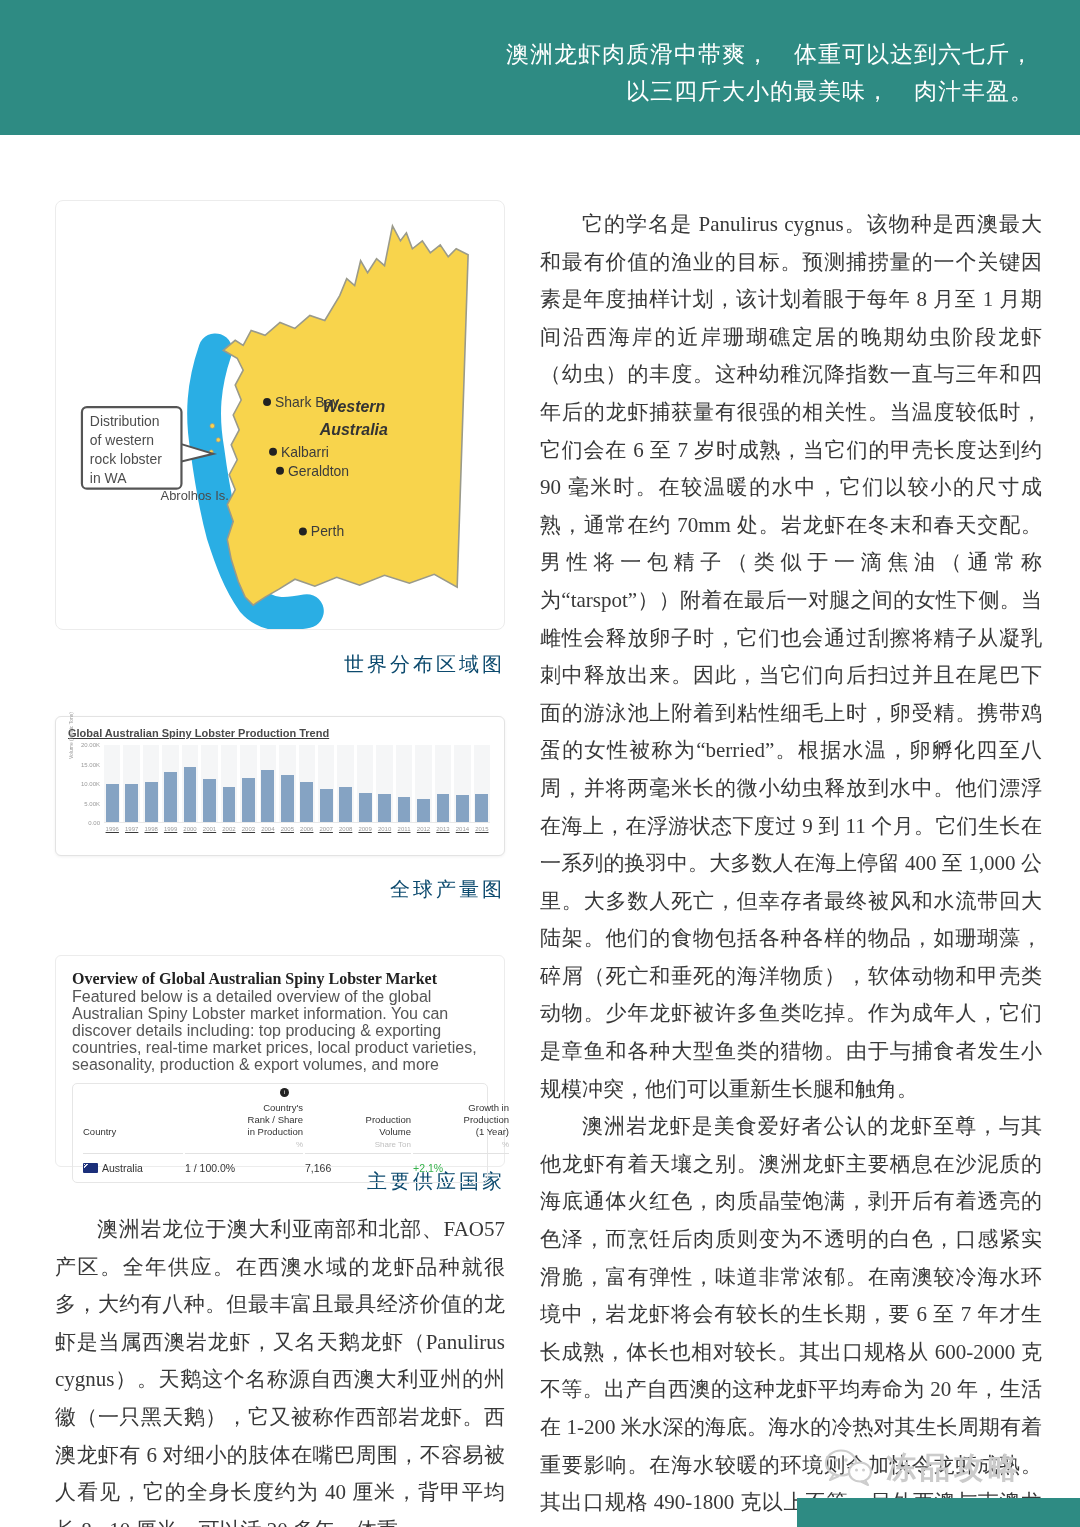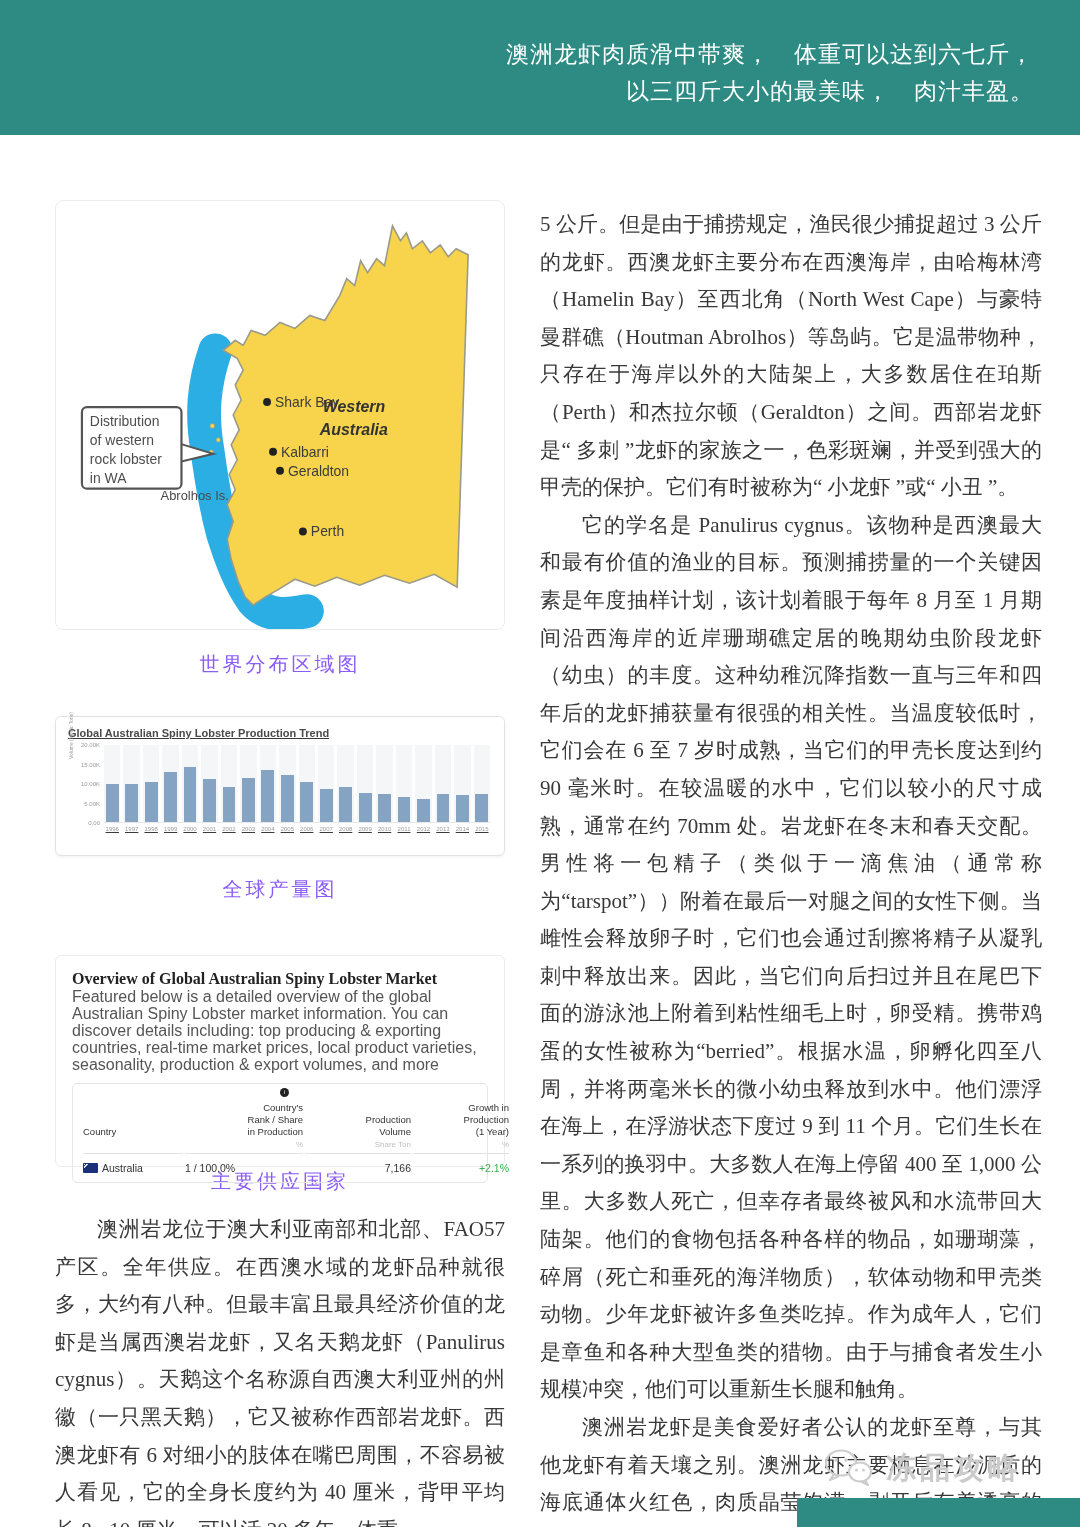--- a/index.html
+++ b/index.html
@@ -23,21 +23,21 @@
   }
   .right-col p{margin:0;}
   .right-col p.indent{text-indent:2em;}
   
   .map-card{
     width:450px;height:430px;background:#fff;border:1px solid #ececec;
     border-radius:8px;box-sizing:border-box;overflow:hidden;
   }
   
   .caption{
-    text-align:center;color:#8b5cf6;font-size:20px;letter-spacing:3px;
+    text-align:right;color:#0c4a6e;font-size:20px;letter-spacing:3px;
     height:28px;line-height:28px;
   }
   .cap1{margin-top:20px;}
   .cap2{margin-top:19px;}
   .cap3{}
   
   .chart-wrap{
     margin-top:38px;width:450px;height:140px;background:#ffffff;
     border:1px solid #e3e3e3;border-radius:6px;box-sizing:border-box;
     padding:10px 14px 6px 12px;box-shadow:0 1px 3px rgba(0,0,0,.06);
@@ -84,21 +84,21 @@
     background:#222;color:#fff;font-size:6px;line-height:9px;text-align:center;
   }
   .mt-grid{display:grid;grid-template-columns:100px 118px 106px 96px;column-gap:2px;}
   .mt-head{
     font-size:9.5px;color:#333;white-space:pre-line;line-height:12px;
     display:flex;flex-direction:column;justify-content:flex-end;padding-top:12px;
   }
   .mt-head.r{text-align:right;}
   .mt-unit{font-size:8px;color:#c0c0c0;text-align:right;padding:2px 0 4px 0;border-bottom:1px solid #e2e2e2;}
   .mt-cell{font-size:10.5px;color:#333;padding-top:8px;}
-  .mt-cell.r{text-align:right;}
+  .mt-cell.r{}
   .growth{color:#35b24a;}
   .flag{
     display:inline-block;width:15px;height:10px;background:#1b2f7a;border-radius:1px;
     vertical-align:-1px;margin-right:4px;position:relative;
   }
   .flag:before{
     content:"";position:absolute;left:1px;top:1px;width:6px;height:4px;
     background:linear-gradient(135deg,#fff 0 1px,transparent 1px 2px,#fff 2px 3px,transparent 3px);
     opacity:.9;
   }
@@ -290,21 +290,20 @@
     </div>
   </div>
   <div class="caption cap3">主要供应国家</div>
 
   <div class="left-para">
     <p>澳洲岩龙位于澳大利亚南部和北部、FAO57 产区。全年供应。在西澳水域的龙虾品种就很多，大约有八种。但最丰富且最具经济价值的龙虾是当属西澳岩龙虾，又名天鹅龙虾（Panulirus cygnus）。天鹅这个名称源自西澳大利亚州的州徽（一只黑天鹅），它又被称作西部岩龙虾。西澳龙虾有 6 对细小的肢体在嘴巴周围，不容易被人看见，它的全身长度约为 40 厘米，背甲平均长 8 - 10 厘米，可以活 20 多年，体重</p>
   </div>
 </div>
 
 <div class="right-col">
-  <p>5 公斤。但是由于捕捞规定，渔民很少捕捉超过 3 公斤的龙虾。西澳龙虾主要分布在西澳海岸，由哈梅林湾（Hamelin Bay）至西北角（North West Cape）与豪特曼群礁（Houtman Abrolhos）等岛屿。它是温带物种，只存在于海岸以外的大陆架上，大多数居住在珀斯（Perth）和杰拉尔顿（Geraldton）之间。西部岩龙虾是“ 多刺 ”龙虾的家族之一，色彩斑斓，并受到强大的甲壳的保护。它们有时被称为“ 小龙虾 ”或“ 小丑 ”。</p>
   <p class="indent">它的学名是 Panulirus cygnus。该物种是西澳最大和最有价值的渔业的目标。预测捕捞量的一个关键因素是年度抽样计划，该计划着眼于每年 8 月至 1 月期间沿西海岸的近岸珊瑚礁定居的晚期幼虫阶段龙虾（幼虫）的丰度。这种幼稚沉降指数一直与三年和四年后的龙虾捕获量有很强的相关性。当温度较低时，它们会在 6 至 7 岁时成熟，当它们的甲壳长度达到约 90 毫米时。在较温暖的水中，它们以较小的尺寸成熟，通常在约 70mm 处。岩龙虾在冬末和春天交配。男性将一包精子（类似于一滴焦油（通常称为“tarspot”））附着在最后一对腿之间的女性下侧。当雌性会释放卵子时，它们也会通过刮擦将精子从凝乳刺中释放出来。因此，当它们向后扫过并且在尾巴下面的游泳池上附着到粘性细毛上时，卵受精。携带鸡蛋的女性被称为“berried”。根据水温，卵孵化四至八周，并将两毫米长的微小幼虫释放到水中。他们漂浮在海上，在浮游状态下度过 9 到 11 个月。它们生长在一系列的换羽中。大多数人在海上停留 400 至 1,000 公里。大多数人死亡，但幸存者最终被风和水流带回大陆架。他们的食物包括各种各样的物品，如珊瑚藻，碎屑（死亡和垂死的海洋物质），软体动物和甲壳类动物。少年龙虾被许多鱼类吃掉。作为成年人，它们是章鱼和各种大型鱼类的猎物。由于与捕食者发生小规模冲突，他们可以重新生长腿和触角。</p>
   <p class="indent">澳洲岩龙虾是美食爱好者公认的龙虾至尊，与其他龙虾有着天壤之别。澳洲龙虾主要栖息在沙泥质的海底通体火红色，肉质晶莹饱满，剥开后有着透亮的色泽，而烹饪后肉质则变为不透明的白色，口感紧实滑脆，富有弹性，味道非常浓郁。在南澳较冷海水环境中，岩龙虾将会有较长的生长期，要 6 至 7 年才生长成熟，体长也相对较长。其出口规格从 600-2000 克不等。出产自西澳的这种龙虾平均寿命为 20 年，生活在 1-200 米水深的海底。海水的冷热对其生长周期有着重要影响。在海水较暖的环境则会加快令龙虾成熟。其出口规格 490-1800 克以上不等。另外西澳与南澳龙虾在外观上也有一定差异。</p>
 
 </div>
 
 <div class="brand">
   <svg width="52" height="42" viewBox="0 0 52 42">
     <ellipse cx="19" cy="16" rx="15" ry="12.5" fill="none" stroke="#cdcdcd" stroke-width="2.2"></ellipse>
     <path d="M12,27 L8,33 L17,29" fill="none" stroke="#cdcdcd" stroke-width="2.2" stroke-linejoin="round"></path>
     <circle cx="14" cy="13" r="1.7" fill="#cdcdcd"></circle>

